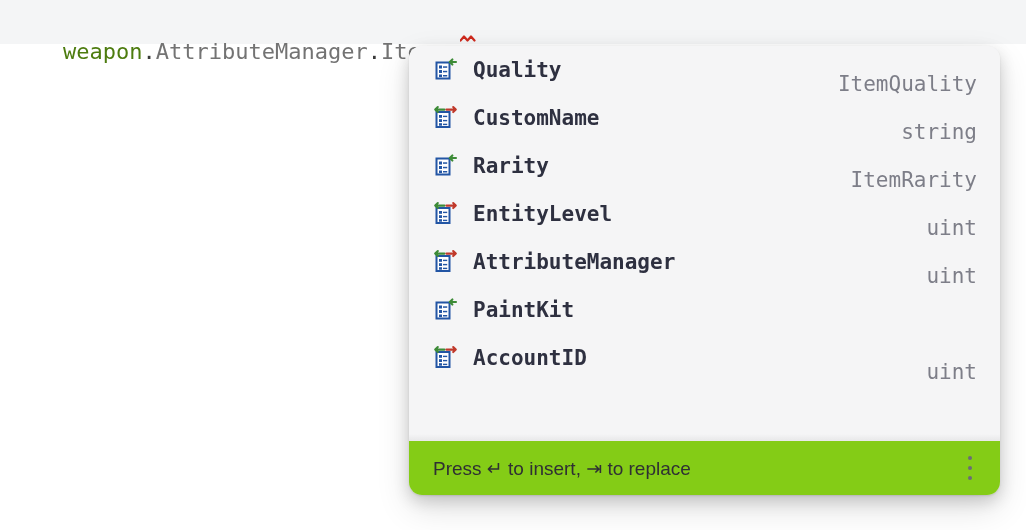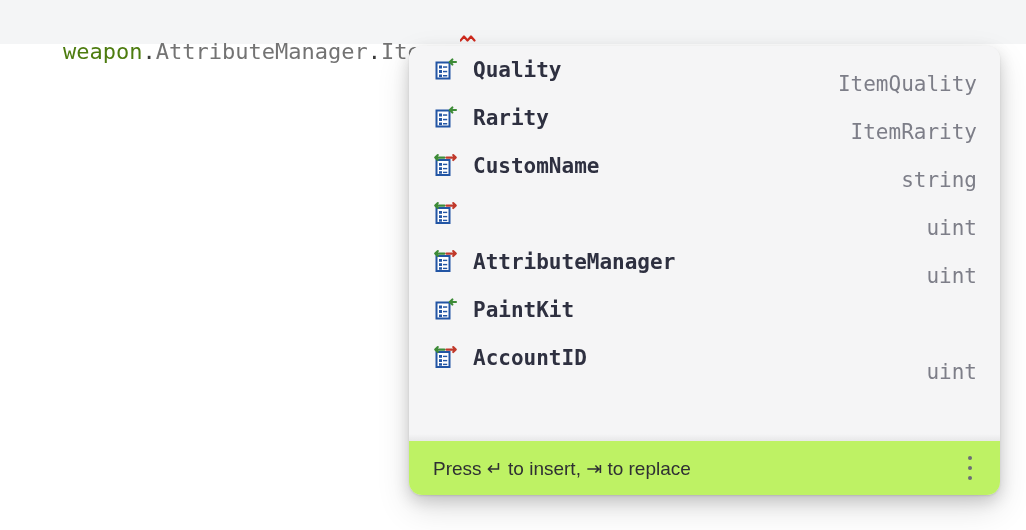--- a/index.html
+++ b/index.html
@@ -114,21 +114,21 @@
     margin-top: 28px;
   }
 
   
   #completion-footer {
     position: absolute;
     left: 0;
     bottom: 0;
     width: 591px;
     height: 54px;
-    background: #bef264;
+    background: #84cc16;
     box-sizing: border-box;
     display: flex;
     align-items: center;
     padding: 0 18px 0 24px;
   }
   #footer-shadow {
     position: absolute;
     left: 0;
     bottom: 54px;
     width: 591px;
@@ -191,66 +191,67 @@
           <path d="M23 5 L17 5 M19.4 2.4 L16.8 5 L19.4 7.6" fill="none" stroke="#3d8b37" stroke-width="2.1" stroke-linecap="round" stroke-linejoin="round"></path>
         </svg>
       </span>
       <span class="row-label">Quality</span>
       <span class="row-type">ItemQuality</span>
     </div>
 
     <div class="completion-row">
       <span class="row-icon">
         <svg width="26" height="26" viewBox="0 0 26 26">
-          <rect x="3.5" y="5.5" width="13" height="16" fill="#ffffff" stroke="#2255a4" stroke-width="2"></rect>
-          <rect x="6" y="8.5" width="3" height="3" fill="#2255a4"></rect>
-          <rect x="10" y="9.3" width="4.2" height="1.5" fill="#2255a4"></rect>
-          <rect x="6" y="13" width="3" height="3" fill="#2255a4"></rect>
-          <rect x="10" y="13.8" width="4.2" height="1.5" fill="#2255a4"></rect>
-          <rect x="6" y="17.5" width="3" height="2.6" fill="#2255a4"></rect>
-          <rect x="10" y="18" width="4.2" height="1.5" fill="#2255a4"></rect>
-          <path d="M23 5 L17 5 M19.4 2.4 L16.8 5 L19.4 7.6" fill="none" stroke="#3d8b37" stroke-width="2.1" stroke-linecap="round" stroke-linejoin="round"></path>
-        </svg>
-      </span>
-      <span class="row-label">Rarity</span>
-      <span class="row-type">ItemRarity</span>
-    </div>
-
-    <div class="completion-row">
-      <span class="row-icon">
-        <svg width="26" height="26" viewBox="0 0 26 26">
           <rect x="3.5" y="7" width="13" height="15" fill="#ffffff" stroke="#2255a4" stroke-width="2"></rect>
           <rect x="6" y="10" width="3" height="2.8" fill="#2255a4"></rect>
           <rect x="10" y="10.7" width="4.2" height="1.4" fill="#2255a4"></rect>
           <rect x="6" y="14.2" width="3" height="2.8" fill="#2255a4"></rect>
           <rect x="10" y="14.9" width="4.2" height="1.4" fill="#2255a4"></rect>
           <rect x="6" y="18.2" width="3" height="2.5" fill="#2255a4"></rect>
           <rect x="10" y="18.7" width="4.2" height="1.4" fill="#2255a4"></rect>
           <path d="M11.5 4.6 L2.4 4.6 M4.8 2.1 L2.2 4.6 L4.8 7.1" fill="none" stroke="#3d8b37" stroke-width="2.1" stroke-linecap="round" stroke-linejoin="round"></path>
           <path d="M13.4 4.6 L22.6 4.6 M20.2 2.1 L22.8 4.6 L20.2 7.1" fill="none" stroke="#c0392b" stroke-width="2.1" stroke-linecap="round" stroke-linejoin="round"></path>
         </svg>
       </span>
       <span class="row-label">CustomName</span>
       <span class="row-type">string</span>
     </div>
 
     <div class="completion-row">
       <span class="row-icon">
         <svg width="26" height="26" viewBox="0 0 26 26">
+          <rect x="3.5" y="5.5" width="13" height="16" fill="#ffffff" stroke="#2255a4" stroke-width="2"></rect>
+          <rect x="6" y="8.5" width="3" height="3" fill="#2255a4"></rect>
+          <rect x="10" y="9.3" width="4.2" height="1.5" fill="#2255a4"></rect>
+          <rect x="6" y="13" width="3" height="3" fill="#2255a4"></rect>
+          <rect x="10" y="13.8" width="4.2" height="1.5" fill="#2255a4"></rect>
+          <rect x="6" y="17.5" width="3" height="2.6" fill="#2255a4"></rect>
+          <rect x="10" y="18" width="4.2" height="1.5" fill="#2255a4"></rect>
+          <path d="M23 5 L17 5 M19.4 2.4 L16.8 5 L19.4 7.6" fill="none" stroke="#3d8b37" stroke-width="2.1" stroke-linecap="round" stroke-linejoin="round"></path>
+        </svg>
+      </span>
+      <span class="row-label">Rarity</span>
+      <span class="row-type">ItemRarity</span>
+    </div>
+
+    <div class="completion-row">
+      <span class="row-icon">
+        <svg width="26" height="26" viewBox="0 0 26 26">
           <rect x="3.5" y="7" width="13" height="15" fill="#ffffff" stroke="#2255a4" stroke-width="2"></rect>
           <rect x="6" y="10" width="3" height="2.8" fill="#2255a4"></rect>
           <rect x="10" y="10.7" width="4.2" height="1.4" fill="#2255a4"></rect>
           <rect x="6" y="14.2" width="3" height="2.8" fill="#2255a4"></rect>
           <rect x="10" y="14.9" width="4.2" height="1.4" fill="#2255a4"></rect>
           <rect x="6" y="18.2" width="3" height="2.5" fill="#2255a4"></rect>
           <rect x="10" y="18.7" width="4.2" height="1.4" fill="#2255a4"></rect>
           <path d="M11.5 4.6 L2.4 4.6 M4.8 2.1 L2.2 4.6 L4.8 7.1" fill="none" stroke="#3d8b37" stroke-width="2.1" stroke-linecap="round" stroke-linejoin="round"></path>
           <path d="M13.4 4.6 L22.6 4.6 M20.2 2.1 L22.8 4.6 L20.2 7.1" fill="none" stroke="#c0392b" stroke-width="2.1" stroke-linecap="round" stroke-linejoin="round"></path>
         </svg>
       </span>
+      <span class="row-label">EntityLevel</span>
       <span class="row-type">uint</span>
     </div>
 
 
     <div class="completion-row">
       <span class="row-icon">
         <svg width="26" height="26" viewBox="0 0 26 26">
           <rect x="3.5" y="7" width="13" height="15" fill="#ffffff" stroke="#2255a4" stroke-width="2"></rect>
           <rect x="6" y="10" width="3" height="2.8" fill="#2255a4"></rect>
           <rect x="10" y="10.7" width="4.2" height="1.4" fill="#2255a4"></rect>

